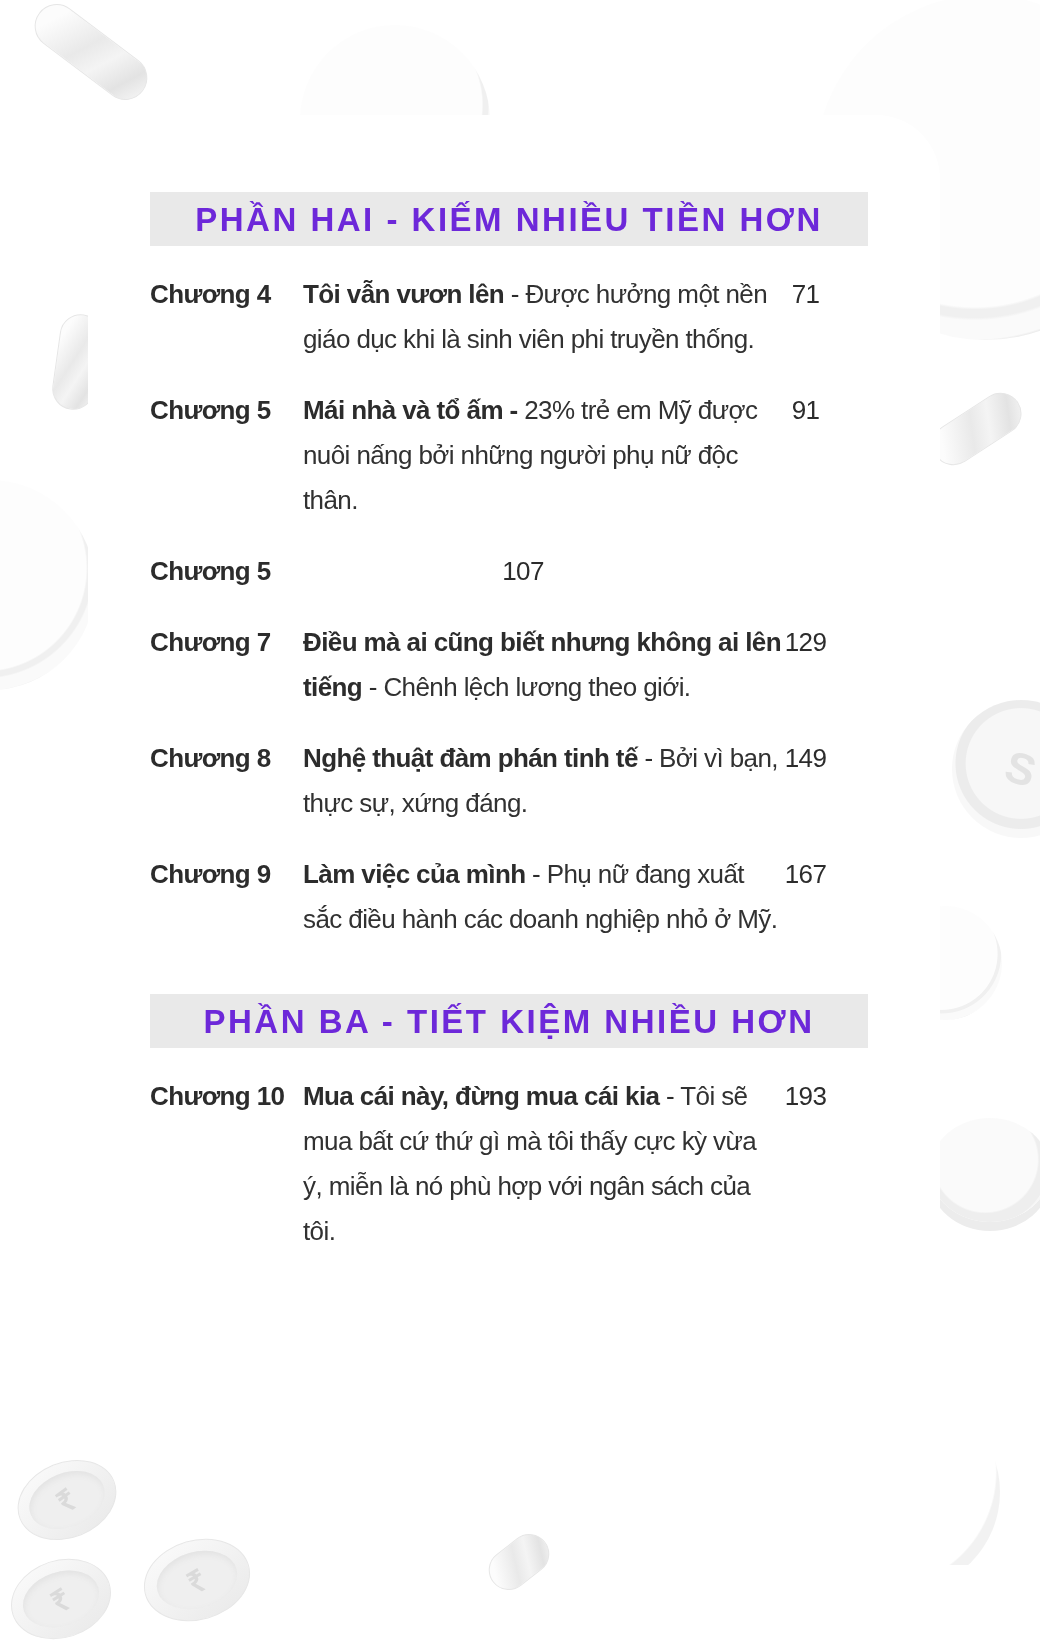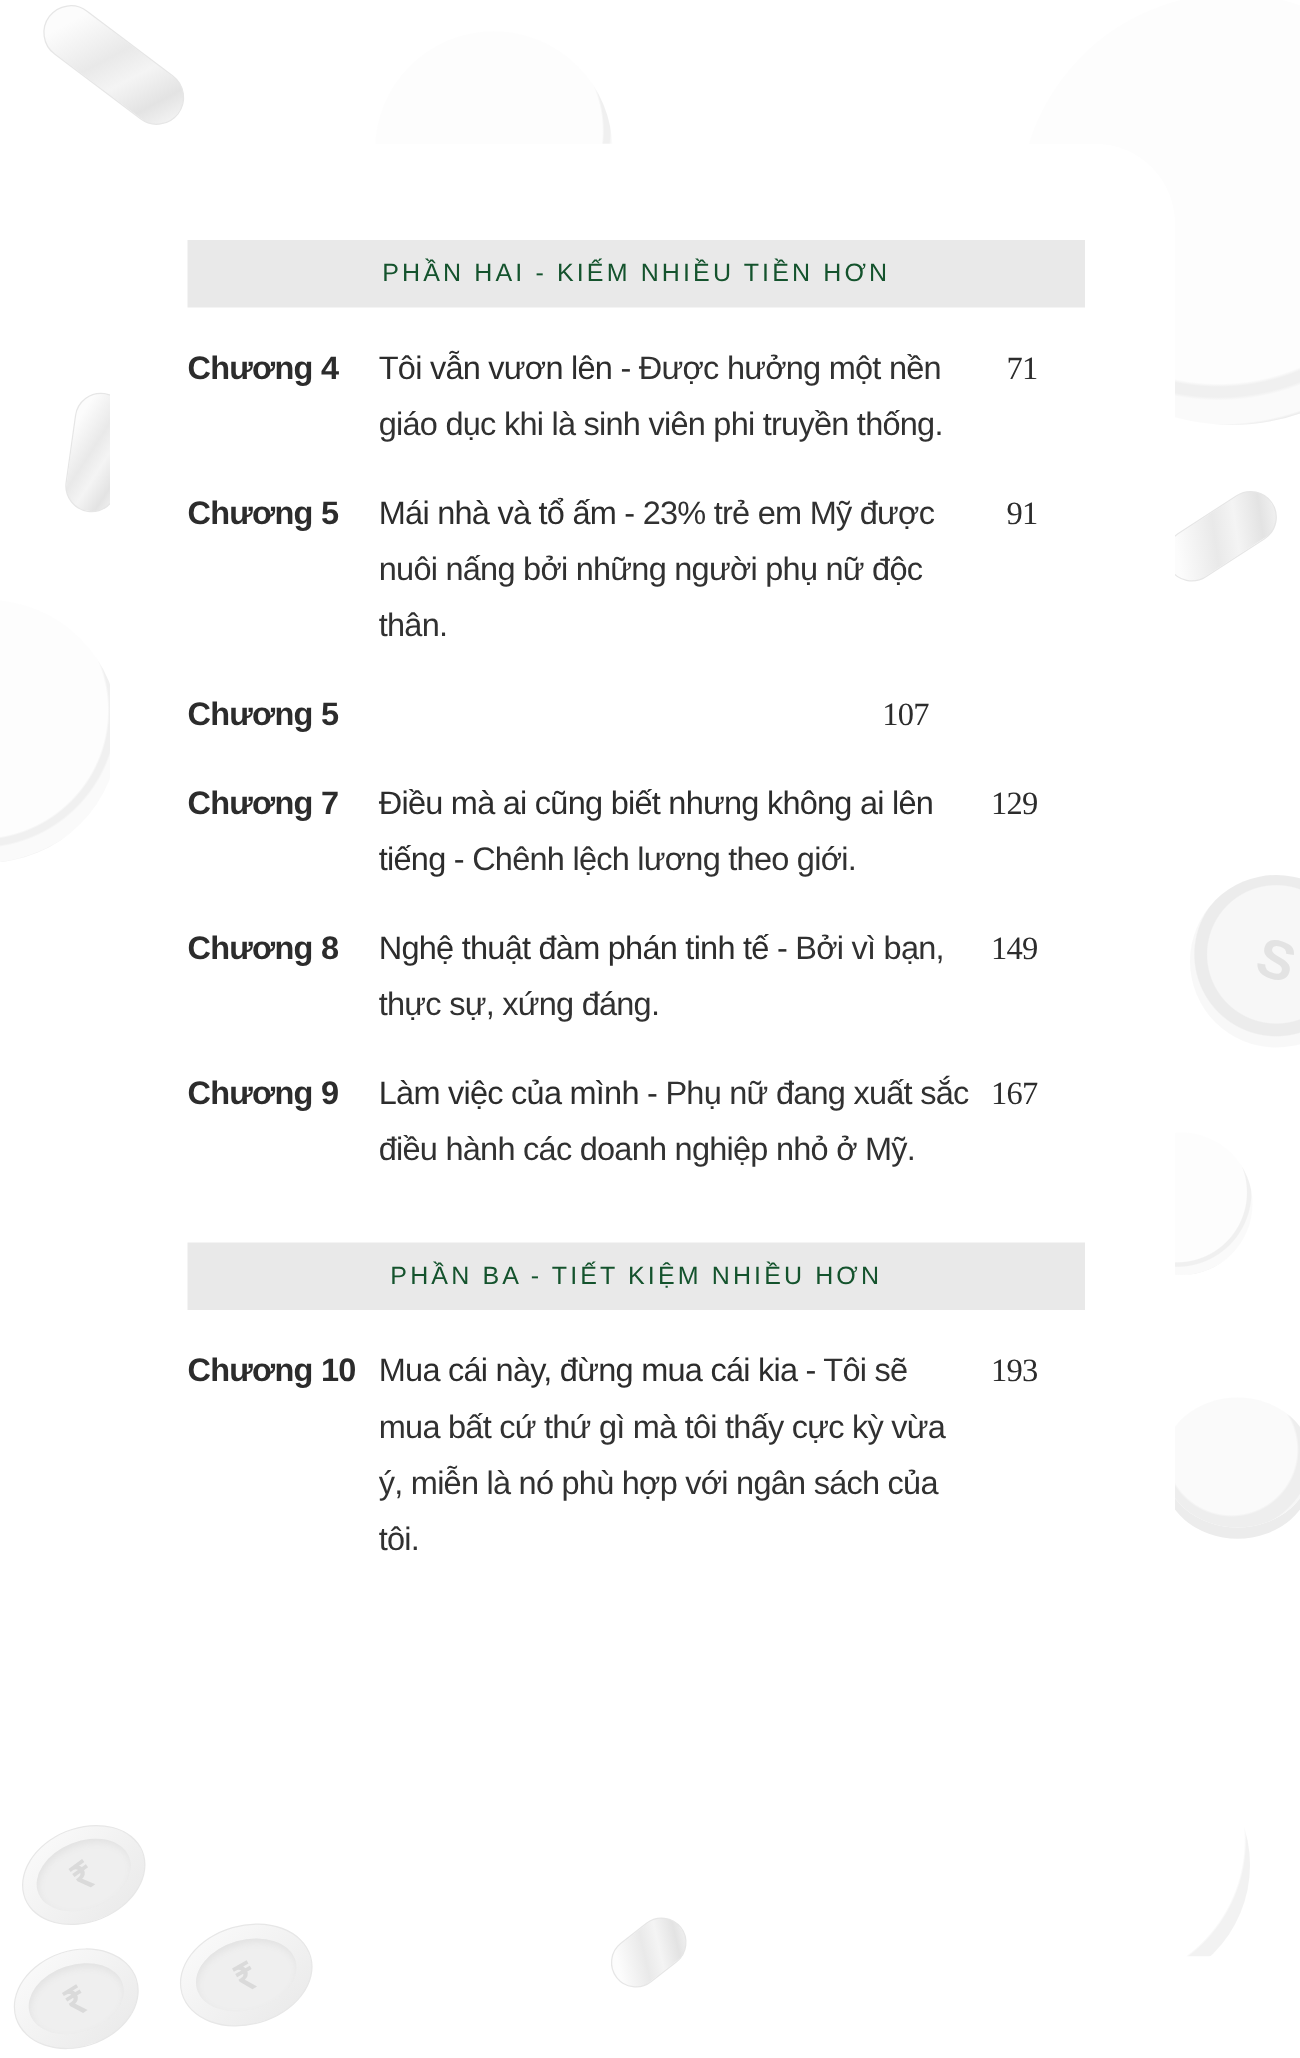--- a/index.html
+++ b/index.html
@@ -66,31 +66,31 @@
   .toc{
     position:absolute;z-index:3;left:150px;top:192px;width:718px;
     font-size:26px;line-height:45px;letter-spacing:-0.6px;
   }
   .section-bar{
     height:54px;background:#e9e9e9;
     display:flex;align-items:center;justify-content:center;
   }
   .section + .section .section-bar{margin-top:52px;}
   .section-bar span{
-    font-size:20px;font-weight:400;letter-spacing:2.5px;color:#14532d;
+    font-size:33px;font-weight:700;letter-spacing:2.5px;color:#6d28d9;
   }
   .chapter{
     display:grid;grid-template-columns:153px 478px 1fr;
     align-items:start;margin-top:26px;
   }
   .chapter-label{font-weight:700;}
-  .chapter-title{font-weight:400;}
+  .chapter-title{font-weight:700;}
   .chapter-sep{font-weight:400;font-style:normal;}
   .chapter-subtitle{font-weight:400;color:#313131;}
-  .chapter-page{text-align:right;padding-right:38px;font-family:Liberation Serif, serif;}
+  .chapter-page{text-align:center;padding-right:38px;}
 </style>
 </head>
 <body>
 
 <div class="coins">
   <div class="coin coin-edge" style="left:26px;top:30px;width:128px;height:42px;transform:rotate(37deg);"></div>
   <div class="coin coin-face" style="left:300px;top:25px;width:190px;height:190px;"></div>
   <div class="coin coin-face" style="left:815px;top:-5px;width:340px;height:345px;"></div>
   <div class="coin coin-edge" style="left:56px;top:314px;width:40px;height:94px;transform:rotate(8deg);"></div>
   <div class="coin coin-face" style="left:-115px;top:480px;width:210px;height:210px;"></div>

